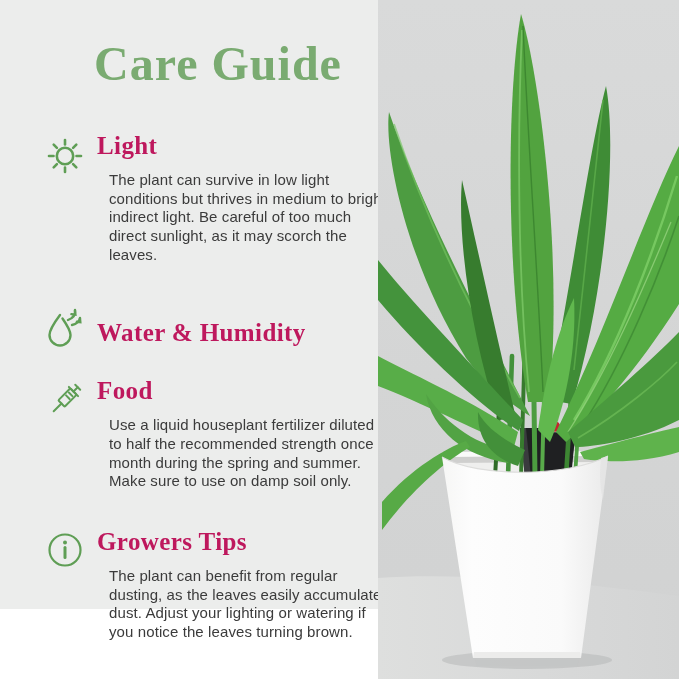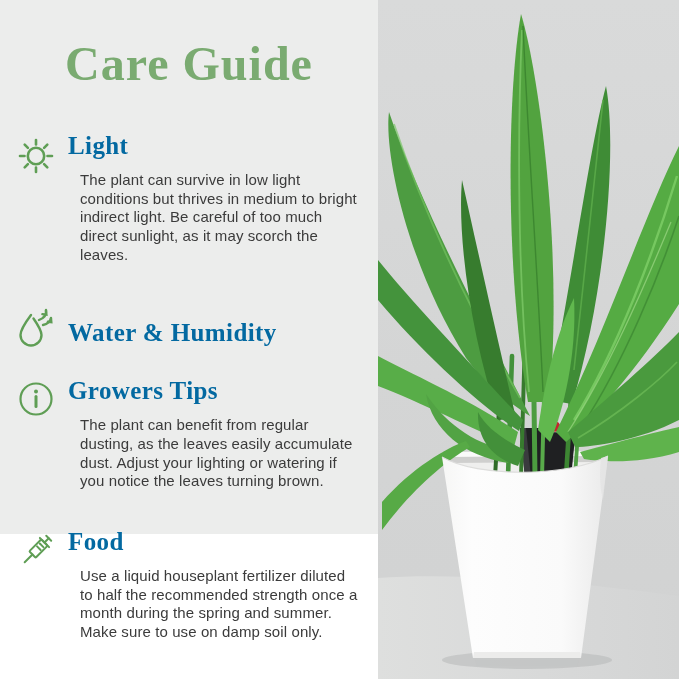--- a/index.html
+++ b/index.html
@@ -2,41 +2,42 @@
 <html><head>
 <meta charset="utf-8">
 <style>
   html,body{margin:0;padding:0;background:#fff;}
   .poster{
     position:relative;width:679px;height:679px;overflow:hidden;
     font-family:"Liberation Sans",sans-serif;
   }
   
   .left-panel{
-    position:absolute;left:0;top:0;width:378px;height:534px;
+    position:absolute;left:0;top:0;width:378px;height:609px;
     background:#ecedec;
+    padding-left:29px;
   }
   .care-title{
     font-family:"Liberation Serif",serif;font-weight:700;
     color:#7aab71;font-size:48px;line-height:1.02;
     text-align:center;margin:40px 10px 0;letter-spacing:1px;
   }
   .sections{margin:44px 6px 0 12px;}
   .section{display:flex;gap:9px;align-items:flex-start;}
   .section-water{margin-top:30px;align-items:flex-end;}
   .section-food{margin-top:26px;}
   .section-tips{margin-top:26px;}
   .icon-wrap{
     flex:0 0 47px;display:flex;justify-content:center;padding-top:0;
   }
   .icon-wrap svg{display:block;}
   .text-col{flex:1;min-width:0;}
   .section-title{
     font-family:"Liberation Serif",serif;font-weight:700;
-    color:#0369a1;font-size:25px;line-height:1.05;
+    color:#be185d;font-size:25px;line-height:1.05;
     margin:0 0 6px;letter-spacing:.4px;
   }
   .section-body{
     margin:12px;font-size:15px;line-height:1.24;color:#3b3b3b;
     max-width:302px;letter-spacing:.1px;
   }
   
   .photo-panel{
     position:absolute;left:378px;top:0;width:301px;height:679px;
     background:linear-gradient(180deg,#d9dada 0%,#d4d5d5 55%,#d1d2d2 100%);
@@ -82,51 +83,51 @@
             <path d="M32,4.5 l0.4,4.2 -4,-0.6"></path>
             <path d="M29,19 q7,-1.5 8,-7"></path>
             <path d="M37,12.5 l0.3,3.6 -3.4,-0.4"></path>
           </svg>
         </div>
         <div class="text-col">
           <h2 class="section-title">Water &amp; Humidity</h2>
         </div>
       </div>
 
-      <div class="section section-tips">
-        <div class="icon-wrap">
-          <svg width="42" height="42" viewBox="0 0 42 42" fill="none">
-            <circle cx="21" cy="21" r="15.5" stroke="#5f9e55" stroke-width="2.2"></circle>
-            <circle cx="21" cy="13.5" r="2" fill="#5f9e55"></circle>
-            <path d="M21,18.5 v10" stroke="#5f9e55" stroke-width="3" stroke-linecap="round"></path>
-          </svg>
-        </div>
-        <div class="text-col">
-          <h2 class="section-title">Growers Tips</h2>
-          <p class="section-body">The plant can benefit from regular dusting, as the leaves easily accumulate dust. Adjust your lighting or watering if you notice the leaves turning brown.</p>
-        </div>
-      </div>
-
       <div class="section section-food">
         <div class="icon-wrap">
           <svg width="44" height="44" viewBox="0 0 44 44" fill="none" stroke="#5f9e55" stroke-width="2" stroke-linecap="round">
             <g transform="rotate(45 22 22)">
               <rect x="17.5" y="10" width="9" height="17" rx="1"></rect>
               <line x1="15.5" y1="10" x2="28.5" y2="10"></line>
               <line x1="22" y1="4" x2="22" y2="10"></line>
               <line x1="18.5" y1="4" x2="25.5" y2="4"></line>
               <line x1="22" y1="27" x2="22" y2="38"></line>
               <line x1="19.5" y1="14" x2="24.5" y2="14"></line>
               <line x1="19.5" y1="18" x2="24.5" y2="18"></line>
             </g>
           </svg>
         </div>
         <div class="text-col">
           <h2 class="section-title">Food</h2>
           <p class="section-body">Use a liquid houseplant fertilizer diluted to half the recommended strength once a month during the spring and summer. Make sure to use on damp soil only.</p>
+        </div>
+      </div>
+
+      <div class="section section-tips">
+        <div class="icon-wrap">
+          <svg width="42" height="42" viewBox="0 0 42 42" fill="none">
+            <circle cx="21" cy="21" r="15.5" stroke="#5f9e55" stroke-width="2.2"></circle>
+            <circle cx="21" cy="13.5" r="2" fill="#5f9e55"></circle>
+            <path d="M21,18.5 v10" stroke="#5f9e55" stroke-width="3" stroke-linecap="round"></path>
+          </svg>
+        </div>
+        <div class="text-col">
+          <h2 class="section-title">Growers Tips</h2>
+          <p class="section-body">The plant can benefit from regular dusting, as the leaves easily accumulate dust. Adjust your lighting or watering if you notice the leaves turning brown.</p>
         </div>
       </div>
 
     </div>
   </div>
 
   <div class="photo-panel">
     <svg viewBox="0 0 301 679">
       <defs>
         <linearGradient id="floorGrad" x1="0" y1="0" x2="1" y2="0">

